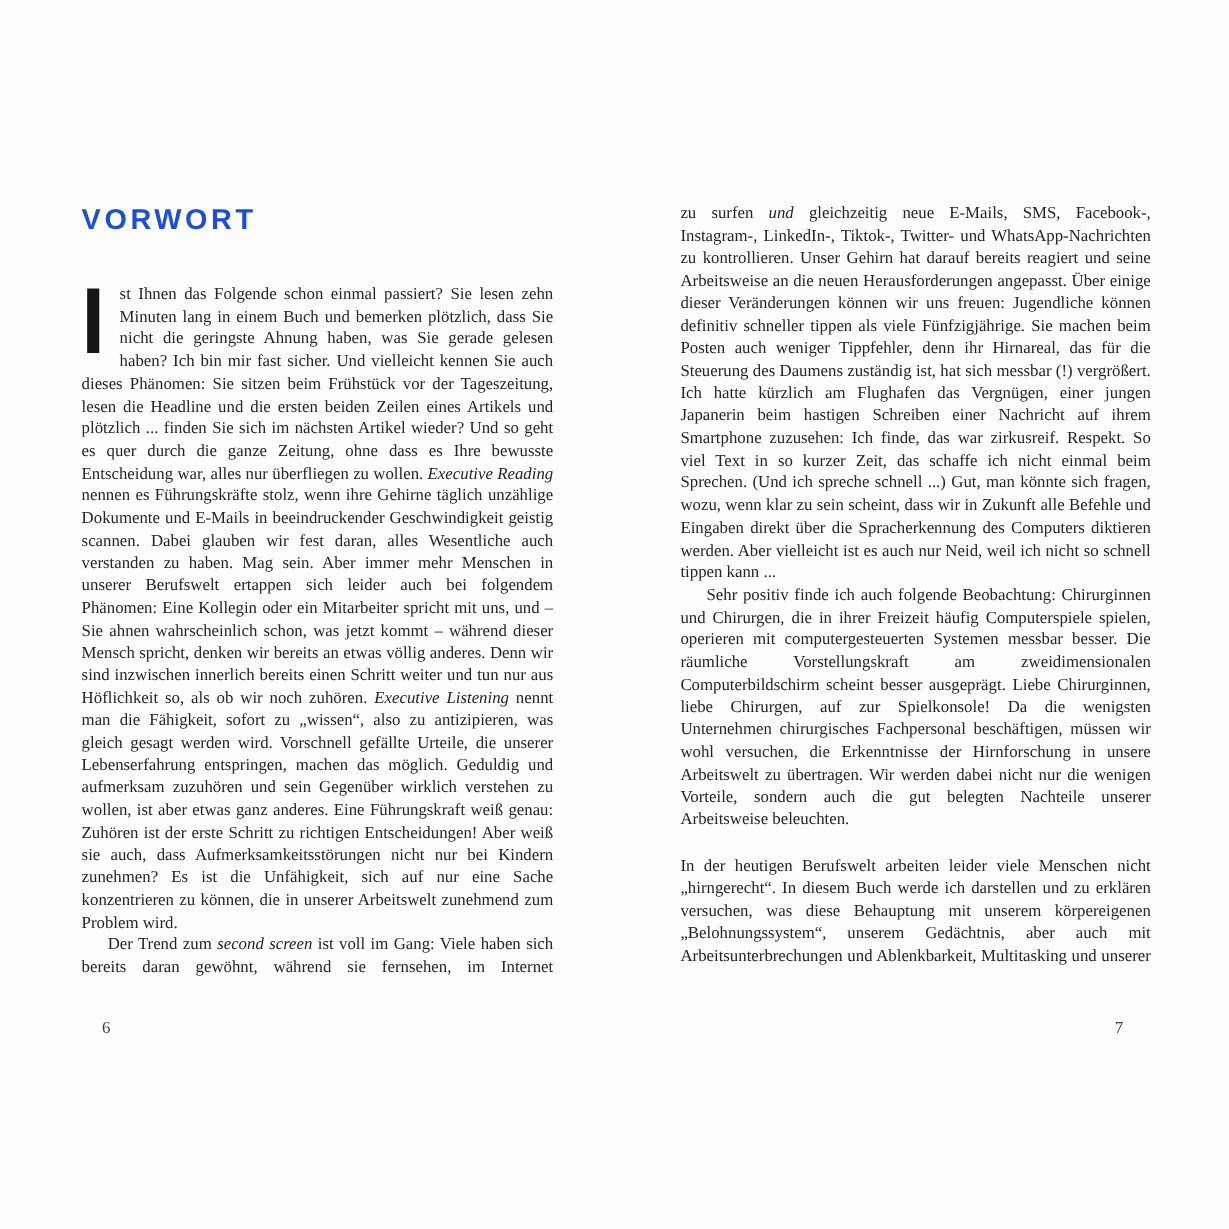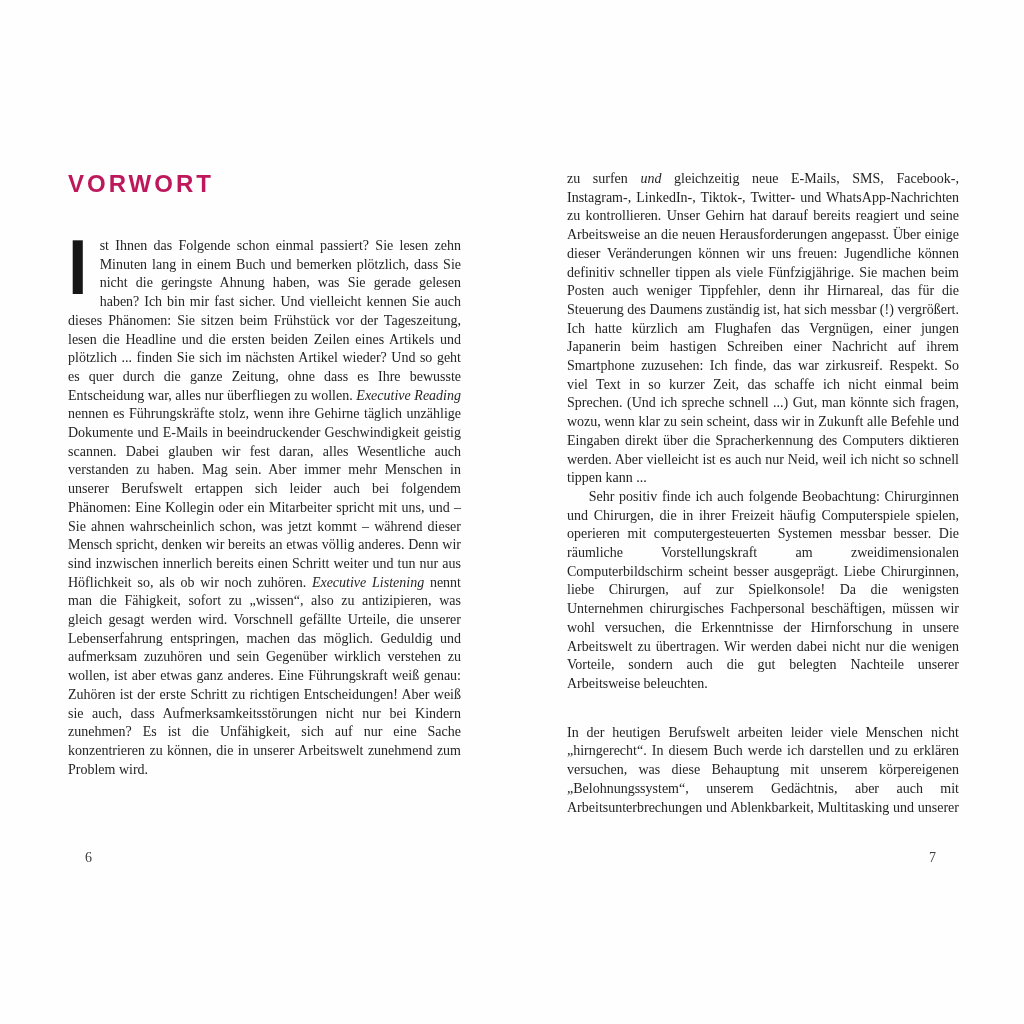--- a/index.html
+++ b/index.html
@@ -20,35 +20,35 @@
   }
   .page-left  { left: 68px;  top: 172px; width: 393px; }
   .page-right { left: 567px; top: 170px; width: 392px; }
 
   .chapter-heading {
     font-family: "Liberation Sans", "DejaVu Sans", sans-serif;
     font-weight: 700;
     font-size: 24px;
     line-height: 24px;
     letter-spacing: 3px;
-    color: #be185d;
+    color: #1d4ed8;
     margin: 0 0 41px 0;
   }
 
   .body-text p {
     margin: 0;
     font-size: 14px;
     line-height: 18.7px;
     text-align: justify;
     hyphens: auto;
     -webkit-hyphens: auto;
     color: #242424;
   }
   .body-text p.indent { text-indent: 1.55em; }
-  .body-text p.space-before { margin-top: 30px; }
+  .body-text p.space-before { margin-top: 20px; }
   .body-text p.runs-on { text-align-last: justify; }
   .body-text em { }
 
   .dropcap {
     float: left;
     font-family: "Liberation Sans", "DejaVu Sans", sans-serif;
     font-weight: 700;
     font-size: 78px;
     line-height: 56px;
     height: 56px;
@@ -67,20 +67,21 @@
   .page-number-left  { left: 85px;  top: 851px; }
   .page-number-right { left: 929px; top: 851px; }
 </style>
 </head>
 <body>
 
 <div class="page-column page-left">
   <h1 class="chapter-heading">VORWORT</h1>
   <div class="body-text">
       <p class=""><span class="dropcap">I</span><span>st Ihnen das Folgende schon einmal passiert? Sie lesen zehn Minuten lang in einem Buch und bemerken plötzlich, dass Sie nicht die geringste Ahnung haben, was Sie gerade gelesen haben? Ich bin mir fast sicher. Und vielleicht kennen Sie auch dieses Phänomen: Sie sitzen beim Frühstück vor der Tageszeitung, lesen die Headline und die ersten beiden Zeilen eines Artikels und plötzlich ... finden Sie sich im nächsten Artikel wieder? Und so geht es quer durch die ganze Zeitung, ohne dass es Ihre bewusste Entscheidung war, alles nur überfliegen zu wollen. </span><em>Executive Reading</em><span> nennen es Führungskräfte stolz, wenn ihre Gehirne täglich unzählige Dokumente und E-Mails in beeindruckender Geschwindigkeit geistig scannen. Dabei glauben wir fest daran, alles Wesentliche auch verstanden zu haben. Mag sein. Aber immer mehr Menschen in unserer Berufswelt ertappen sich leider auch bei folgendem Phänomen: Eine Kollegin oder ein Mitarbeiter spricht mit uns, und – Sie ahnen wahrscheinlich schon, was jetzt kommt – während dieser Mensch spricht, denken wir bereits an etwas völlig anderes. Denn wir sind inzwischen innerlich bereits einen Schritt weiter und tun nur aus Höflichkeit so, als ob wir noch zuhören. </span><em>Executive Listening</em><span> nennt man die Fähigkeit, sofort zu „wissen“, also zu antizipieren, was gleich gesagt werden wird. Vorschnell gefällte Urteile, die unserer Lebenserfahrung entspringen, machen das möglich. Geduldig und aufmerksam zuzuhören und sein Gegenüber wirklich verstehen zu wollen, ist aber etwas ganz anderes. Eine Führungskraft weiß genau: Zuhören ist der erste Schritt zu richtigen Entscheidungen! Aber weiß sie auch, dass Aufmerksamkeitsstörungen nicht nur bei Kindern zunehmen? Es ist die Unfähigkeit, sich auf nur eine Sache konzentrieren zu können, die in unserer Arbeitswelt zunehmend zum Problem wird.</span></p>
+      <p class="indent runs-on"><span>Der Trend zum </span><em>second screen</em><span> ist voll im Gang: Viele haben sich bereits daran gewöhnt, während sie fernsehen, im Internet</span></p>
     </div>
 </div>
 
 <div class="page-column page-right">
   <div class="body-text">
       <p class=""><span>zu surfen </span><em>und</em><span> gleichzeitig neue E-Mails, SMS, Facebook-, Instagram-, LinkedIn-, Tiktok-, Twitter- und WhatsApp-Nachrichten zu kontrollieren. Unser Gehirn hat darauf bereits reagiert und seine Arbeitsweise an die neuen Herausforderungen angepasst. Über einige dieser Veränderungen können wir uns freuen: Jugendliche können definitiv schneller tippen als viele Fünfzigjährige. Sie machen beim Posten auch weniger Tippfehler, denn ihr Hirnareal, das für die Steuerung des Daumens zuständig ist, hat sich messbar (!) vergrößert. Ich hatte kürzlich am Flughafen das Vergnügen, einer jungen Japanerin beim hastigen Schreiben einer Nachricht auf ihrem Smartphone zuzusehen: Ich finde, das war zirkusreif. Respekt. So viel Text in so kurzer Zeit, das schaffe ich nicht einmal beim Sprechen. (Und ich spreche schnell ...) Gut, man könnte sich fragen, wozu, wenn klar zu sein scheint, dass wir in Zukunft alle Befehle und Eingaben direkt über die Spracherkennung des Computers diktieren werden. Aber vielleicht ist es auch nur Neid, weil ich nicht so schnell tippen kann ...</span></p>
       <p class="indent "><span>Sehr positiv finde ich auch folgende Beobachtung: Chirurginnen und Chirurgen, die in ihrer Freizeit häufig Computerspiele spielen, operieren mit computergesteuerten Systemen messbar besser. Die räumliche Vorstellungskraft am zweidimensionalen Computerbildschirm scheint besser ausgeprägt. Liebe Chirurginnen, liebe Chirurgen, auf zur Spielkonsole! Da die wenigsten Unternehmen chirurgisches Fachpersonal beschäftigen, müssen wir wohl versuchen, die Erkenntnisse der Hirnforschung in unsere Arbeitswelt zu übertragen. Wir werden dabei nicht nur die wenigen Vorteile, sondern auch die gut belegten Nachteile unserer Arbeitsweise beleuchten.</span></p>
       <p class="space-before runs-on"><span>In der heutigen Berufswelt arbeiten leider viele Menschen nicht „hirngerecht“. In diesem Buch werde ich darstellen und zu erklären versuchen, was diese Behauptung mit unserem körpereigenen „Belohnungssystem“, unserem Gedächtnis, aber auch mit Arbeitsunterbrechungen und Ablenkbarkeit, Multitasking und unserer</span></p>
     </div>
 </div>

